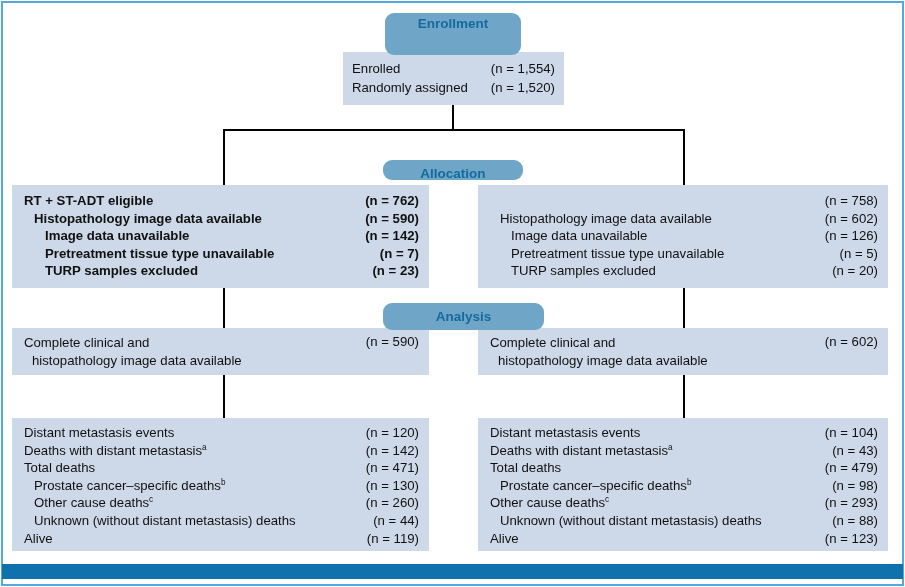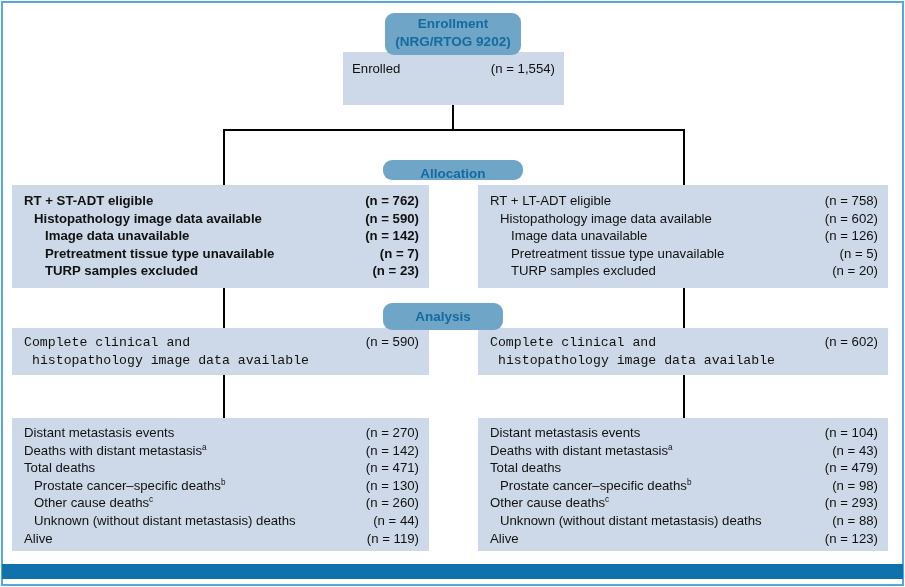--- a/index.html
+++ b/index.html
@@ -19,21 +19,21 @@
     padding:7px 10px 7px 12px;box-sizing:border-box;
   }
   .row{display:flex;line-height:17.6px;white-space:pre;}
   .row .lbl{flex:0 1 auto;}
   .row .val{margin-left:auto;padding-left:6px;}
   .i1{padding-left:10px;}
   .i2{padding-left:21px;}
   sup{font-size:0.62em;line-height:0;}
   .line{position:absolute;background:#000;z-index:1;}
   .an-wrap{display:flex;align-items:flex-start;}
-  .an-lines{flex:1 1 auto;font-family:Liberation Mono, monospace;}
+  .an-lines{flex:1 1 auto;}
   .an-lines .ln2{padding-left:8px;}
   .an-wrap .val{margin-left:auto;padding-left:6px;white-space:pre;}
   .bottom-bar{position:absolute;left:2px;right:2px;top:564px;height:15px;background:#0f72ad;z-index:4;}
 </style>
 </head>
 <body>
 
 <div id="canvas">
   <div class="frame"></div>
 
@@ -41,27 +41,30 @@
   <div class="line" style="left:223px;top:129px;width:462px;height:2px;"></div>
   <div class="line" style="left:223px;top:129px;width:2px;height:57px;"></div>
   <div class="line" style="left:683px;top:129px;width:2px;height:57px;"></div>
   <div class="line" style="left:223px;top:288px;width:2px;height:41px;"></div>
   <div class="line" style="left:683px;top:288px;width:2px;height:41px;"></div>
   <div class="line" style="left:223px;top:374px;width:2px;height:45px;"></div>
   <div class="line" style="left:683px;top:374px;width:2px;height:45px;"></div>
 
   <div class="hdr" style="left:385px;top:13px;width:136px;height:40px;padding-top:2px;">
     <div class="ln">Enrollment</div>
-    <div class="ln">(NRG/RTOG 9202)</div>
   </div>
 
   <div class="box" style="left:343px;top:52px;width:221px;height:53px;padding:8px 9px 8px 9px;">
     <div class="row" style="line-height:18.5px;">
       <span class="lbl">Enrolled</span>
       <span class="val">(n = 1,554)</span>
+    </div>
+    <div class="row" style="line-height:18.5px;">
+      <span class="lbl">Randomly assigned</span>
+      <span class="val">(n = 1,520)</span>
     </div>
   </div>
 
   <div class="hdr" style="left:383px;top:160px;width:140px;height:20px;line-height:27px;">Allocation</div>
 
   <div class="box" style="left:12px;top:185px;width:417px;height:103px;font-weight:bold;">
     <div class="row">
       <span class="lbl">RT + ST-ADT eligible</span>
       <span class="val">(n = 762)</span>
     </div>
@@ -78,42 +81,41 @@
       <span class="val">(n = 7)</span>
     </div>
     <div class="row">
       <span class="lbl i2">TURP samples excluded</span>
       <span class="val">(n = 23)</span>
     </div>
   </div>
 
   <div class="box" style="left:478px;top:185px;width:410px;height:103px;">
     <div class="row">
-      <span class="lbl">RT + LT-ADT eligible</span>
       <span class="val">(n = 758)</span>
     </div>
     <div class="row">
       <span class="lbl i1">Histopathology image data available</span>
       <span class="val">(n = 602)</span>
     </div>
     <div class="row">
       <span class="lbl i2">Image data unavailable</span>
       <span class="val">(n = 126)</span>
     </div>
     <div class="row">
       <span class="lbl i2">Pretreatment tissue type unavailable</span>
       <span class="val">(n = 5)</span>
     </div>
     <div class="row">
       <span class="lbl i2">TURP samples excluded</span>
       <span class="val">(n = 20)</span>
     </div>
   </div>
 
-  <div class="hdr" style="left:383px;top:303px;width:120px;height:27px;line-height:27px;">Analysis</div>
+  <div class="hdr" style="left:383px;top:303px;width:161px;height:27px;line-height:27px;">Analysis</div>
 
   <div class="box" style="left:12px;top:328px;width:417px;height:47px;padding-top:6px;">
     <div class="an-wrap">
       <div class="an-lines">
         <div class="row">Complete clinical and</div>
         <div class="row ln2">histopathology image data available</div>
       </div>
       <span class="val">(n = 590)</span>
     </div>
   </div>
@@ -124,21 +126,21 @@
         <div class="row">Complete clinical and</div>
         <div class="row ln2">histopathology image data available</div>
       </div>
       <span class="val">(n = 602)</span>
     </div>
   </div>
 
   <div class="box" style="left:12px;top:418px;width:417px;height:133px;padding-top:6px;padding-bottom:5px;">
     <div class="row">
       <span class="lbl">Distant metastasis events</span>
-      <span class="val">(n = 270)</span>
+      <span class="val">(n = 120)</span>
     </div>
     <div class="row">
       <span class="lbl"><span>Deaths with distant metastasis</span><sup>a</sup></span>
       <span class="val">(n = 142)</span>
     </div>
     <div class="row">
       <span class="lbl">Total deaths</span>
       <span class="val">(n = 471)</span>
     </div>
     <div class="row">

